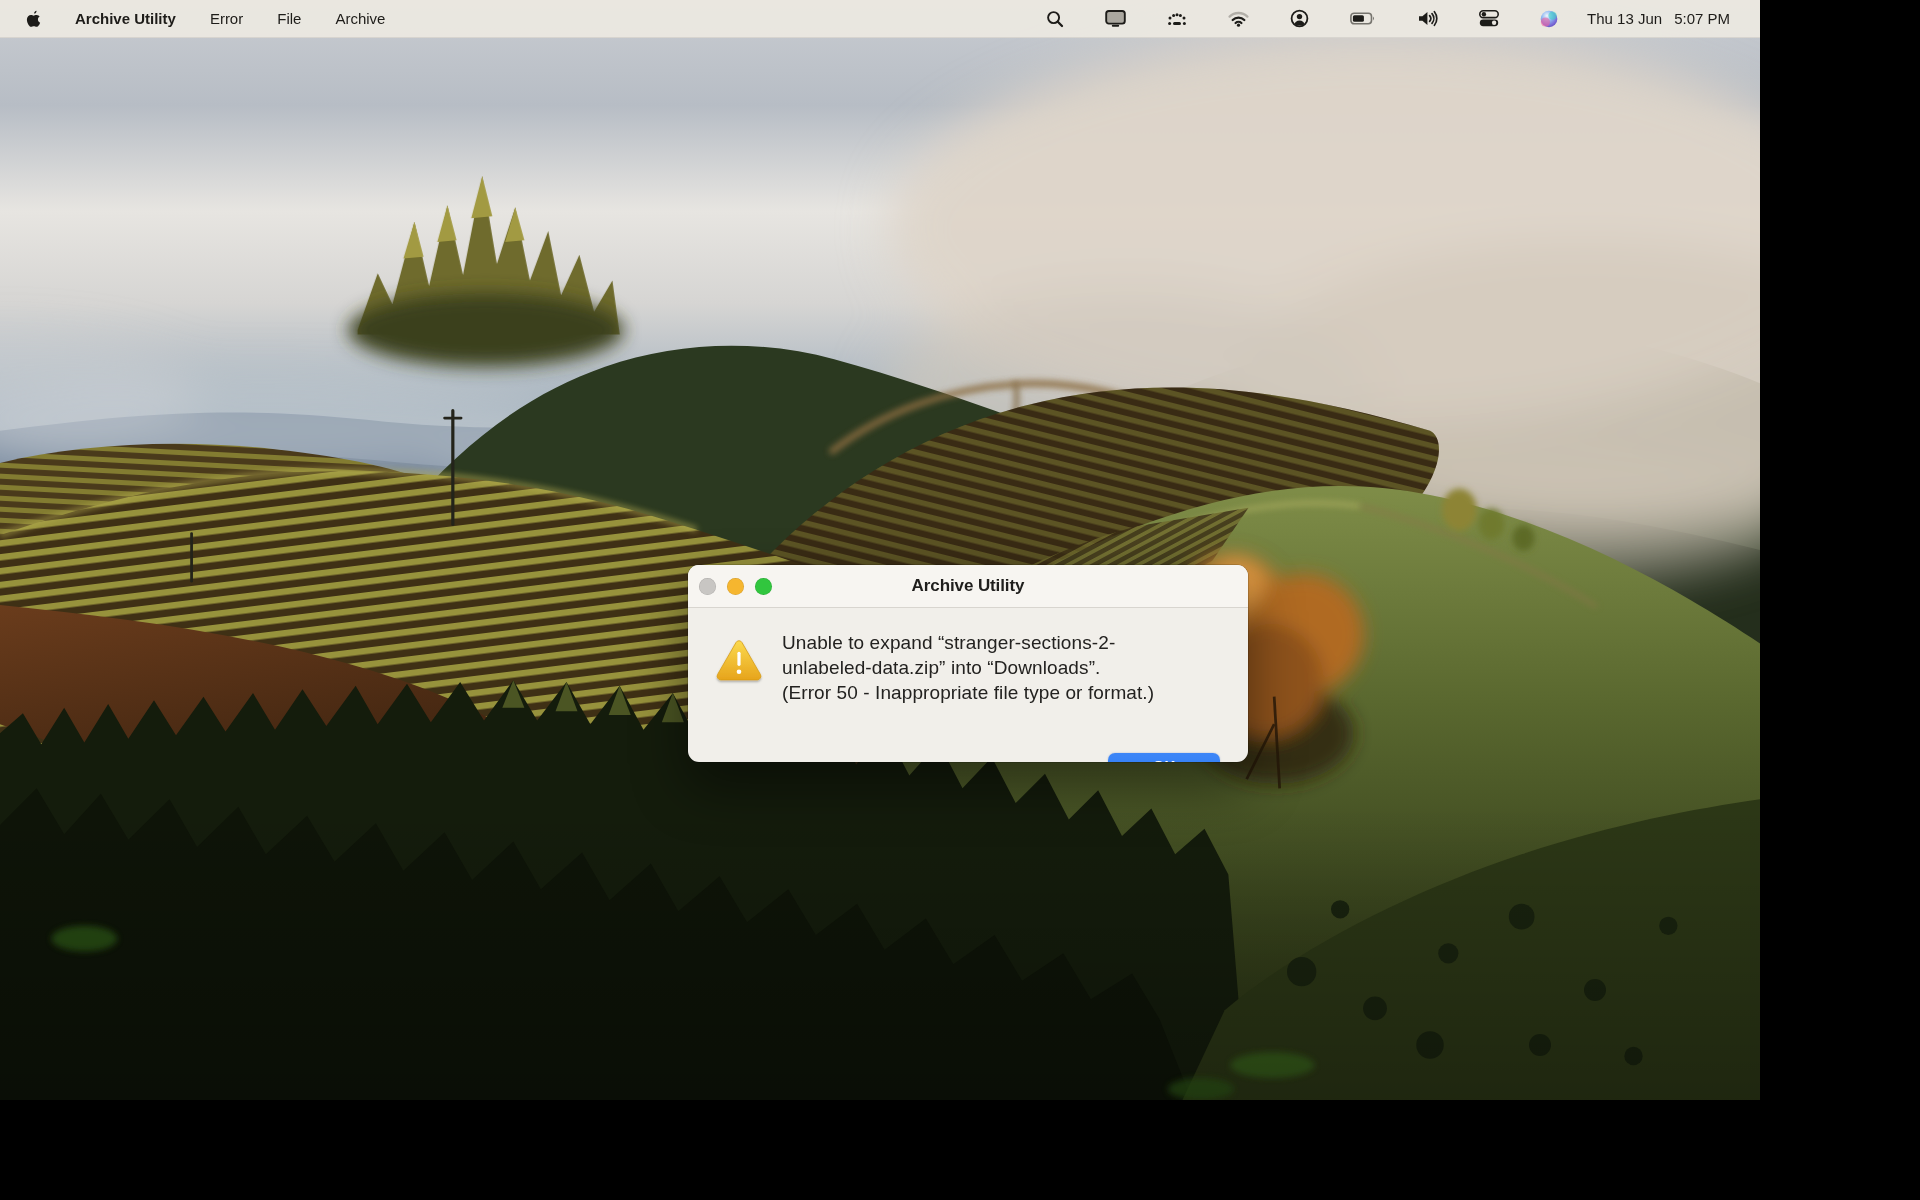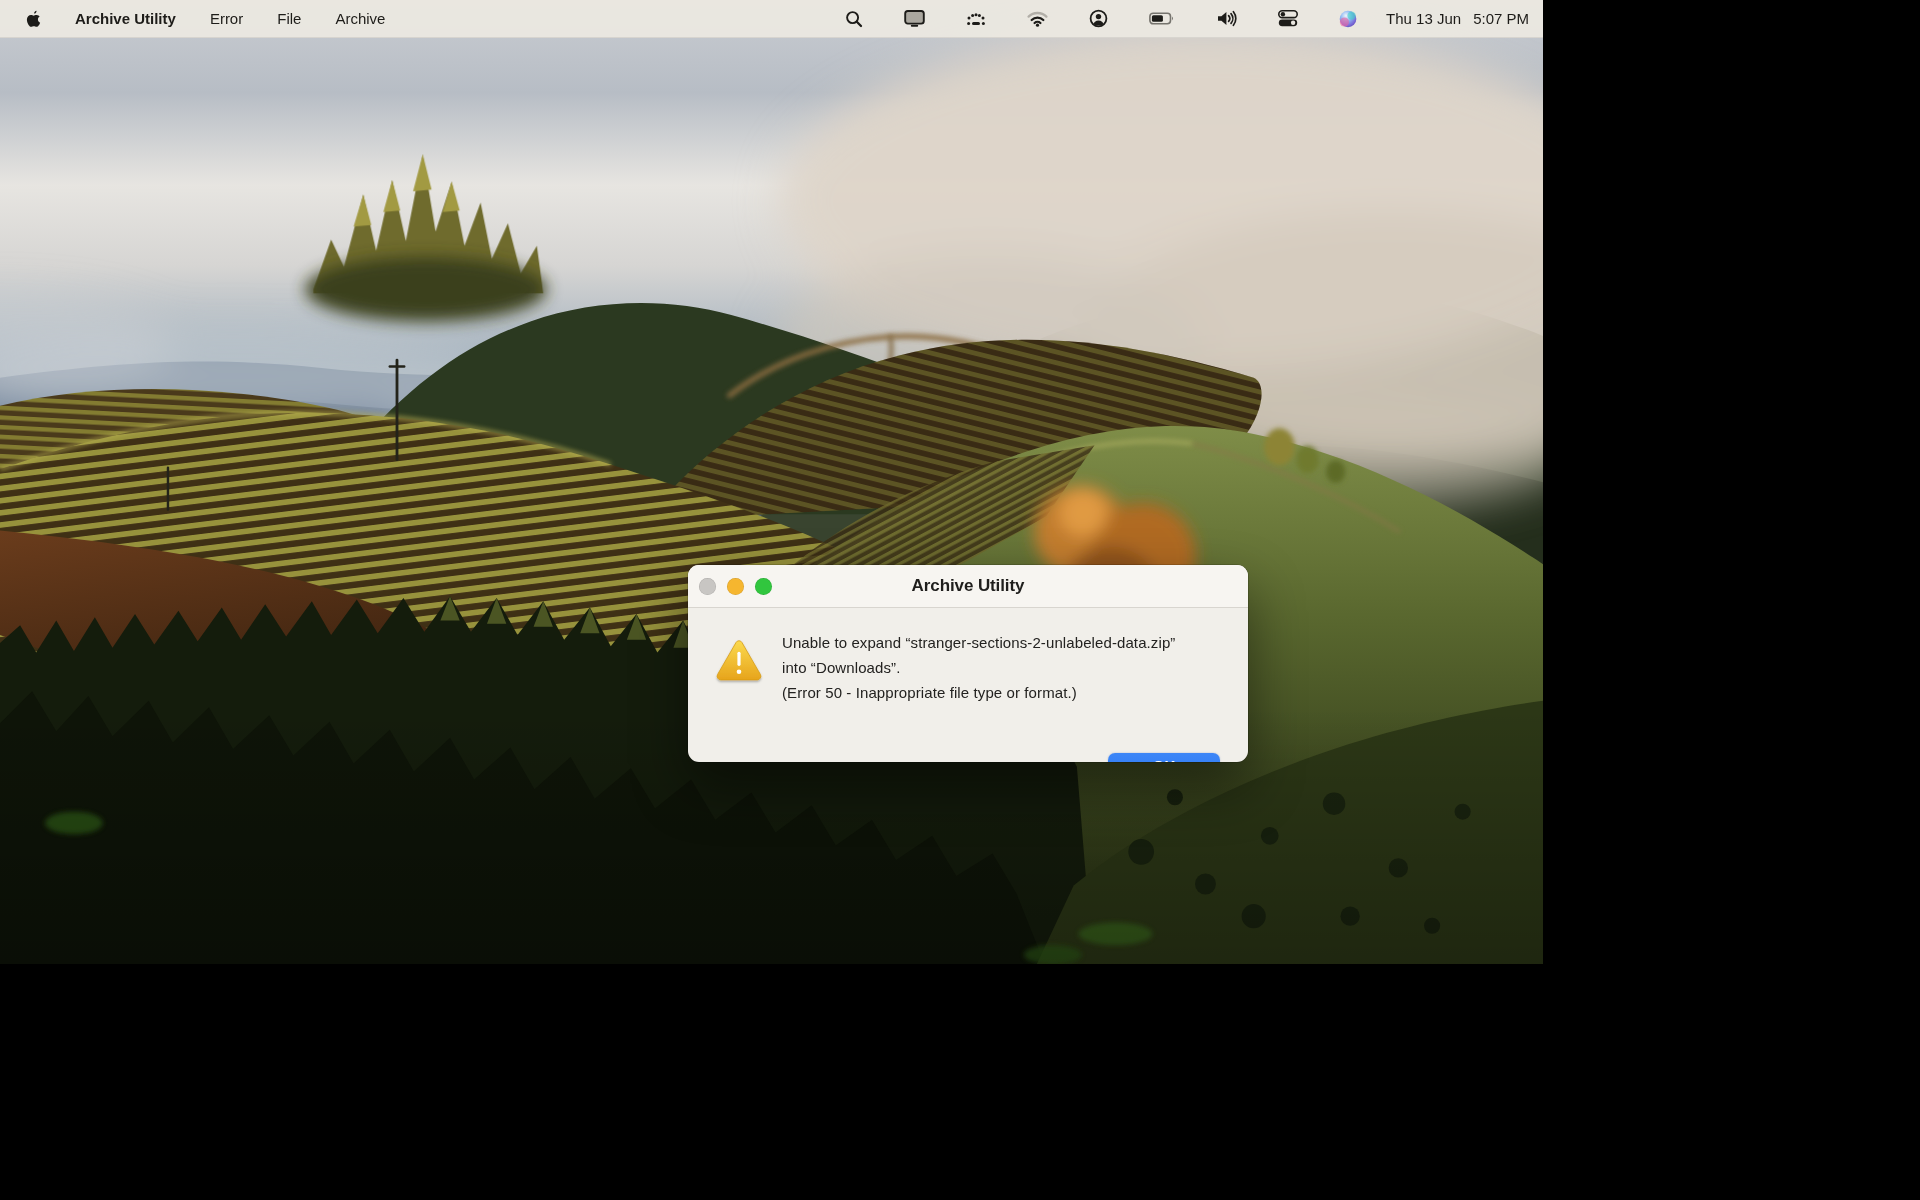--- a/index.html
+++ b/index.html
@@ -1,29 +1,29 @@
 <!DOCTYPE html>
 <html style="--accent-blue: #2e7cf6; --warning-yellow: #edb427; --traffic-gray: #c8c6c3; --traffic-yellow: #f6b62f; --traffic-green: #31c63e;"><head>
 <meta charset="utf-8">
 <style>
   html,body{margin:0;padding:0;background:#000;}
-  .screen{position:relative;width:1543px;height:1200px;overflow:hidden;
+  .screen{position:relative;width:1760px;height:1200px;overflow:hidden;
     font-family:"Liberation Sans",sans-serif;-webkit-font-smoothing:antialiased;}
   .wallpaper{position:absolute;inset:0;display:block;}
 
   
   .menubar{position:absolute;top:0;left:0;right:0;height:37px;
     background:rgba(234,231,224,0.97);
     border-bottom:1px solid rgba(0,0,0,0.08);
     display:flex;align-items:center;justify-content:space-between;
     color:#1d1c19;font-size:15px;z-index:5;}
   .mb-left{display:flex;align-items:center;gap:34px;padding-left:26px;}
   .mb-left .app-name{font-weight:700;}
   .mb-item{cursor:default;white-space:nowrap;}
-  .mb-right{display:flex;align-items:center;gap:41px;padding-right:14px;}
+  .mb-right{display:flex;align-items:center;gap:41px;padding-right:30px;}
   .mb-right .sicon{display:flex;align-items:center;justify-content:center;height:37px;}
   .clockwrap{display:flex;align-items:center;gap:12px;margin-left:-12px;}
 
   
   .dialog{position:absolute;left:688px;top:565px;width:560px;height:197px;
     border-radius:11px;overflow:hidden;
     background:#f1efea;
     box-shadow:0 24px 55px rgba(0,0,0,0.48), 0 0 0 0.5px rgba(0,0,0,0.28);
     z-index:10;}
   .titlebar{position:relative;height:42px;background:#f7f5f1;
@@ -31,21 +31,21 @@
   .lights{display:flex;gap:11px;padding-left:11px;}
   .light{width:17px;height:17px;border-radius:50%;box-shadow:inset 0 0 0 0.5px rgba(0,0,0,0.15);}
   .light.gray{background:var(--traffic-gray,#c8c6c3);}
   .light.yellow{background:var(--traffic-yellow,#f6b62f);}
   .light.green{background:var(--traffic-green,#31c63e);}
   .dlg-title{position:absolute;left:0;right:0;text-align:center;
     font-size:17px;font-weight:700;color:#1f1e1c;letter-spacing:-0.1px;}
   .dlg-body{position:relative;height:155px;}
   .warn{position:absolute;left:26px;top:28px;width:50px;height:50px;}
   .msg{position:absolute;left:94px;top:22px;width:400px;
-    font-size:15px;line-height:25px;color:#232220;letter-spacing:0.1px;}
+    font-size:19px;line-height:25px;color:#232220;letter-spacing:0.1px;}
   .ok-btn{position:absolute;left:420px;top:145px;width:112px;height:24px;
     border:none;border-radius:7px;
     background:linear-gradient(180deg,#3d86f7 0%,var(--accent-blue,#2e7cf6) 100%);
     color:#fff;font-family:"Liberation Sans",sans-serif;
     font-size:15px;font-weight:700;line-height:24px;text-align:center;
     box-shadow:0 0.5px 1.5px rgba(46,90,180,0.5);cursor:pointer;}
 </style>
 </head>
 <body>
 

